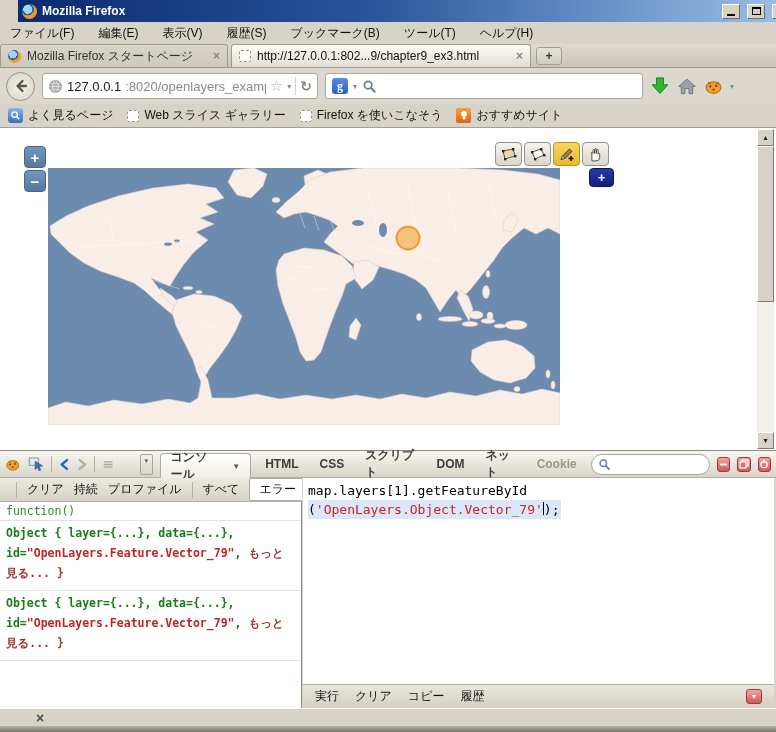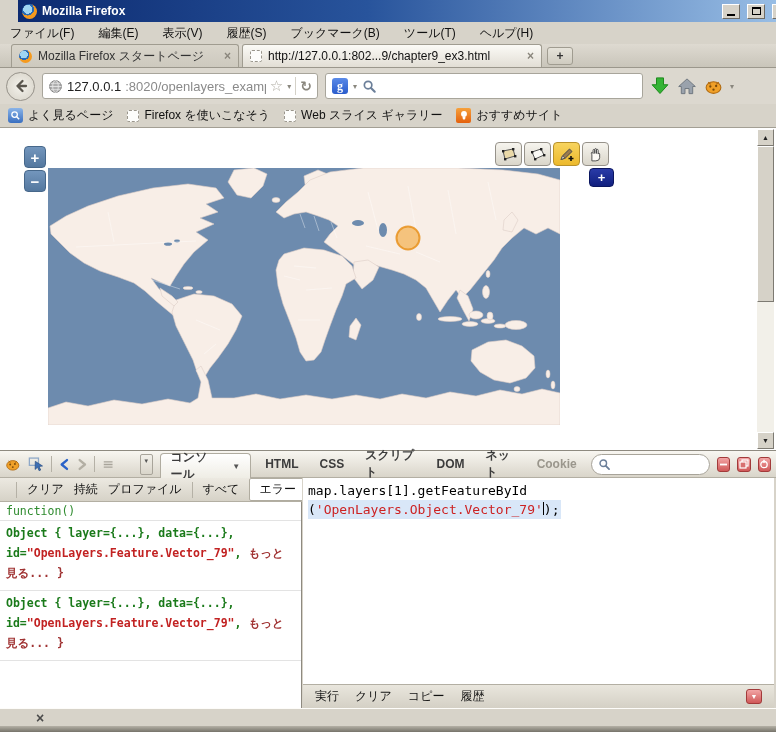--- a/index.html
+++ b/index.html
@@ -11,21 +11,21 @@
   .fx-orb{width:15px;height:15px;border-radius:50%;background:radial-gradient(circle at 38% 35%,#9fd5f2 0 33%,#2a6bb4 34% 46%,#f59a1e 47% 78%,#c85f0a 100%);flex:0 0 auto}
   .title{color:#fff;font-weight:bold;font-size:12px;flex:1}
   .winbtn{width:18px;height:15px;background:#d6d2c8;border:1px solid;border-color:#fff #6e6b64 #6e6b64 #fff;display:flex;align-items:center;justify-content:center;font-size:11px;font-weight:bold;color:#000;margin-left:2px}
   .glyph-min{width:8px;height:2px;background:#000;margin-top:7px}
   .glyph-max{width:9px;height:8px;border:1px solid #000;border-top-width:2px}
   
   .menubar{left:0;top:22px;width:776px;height:22px;display:flex;align-items:center;gap:24px;padding:0 10px;background:#d7d3c9}
   
   .tabstrip{left:0;top:44px;width:776px;height:24px;background:linear-gradient(#dedad1,#c9c5ba);border-bottom:1px solid #9b978c;display:flex;align-items:flex-end}
   .tab{height:23px;display:flex;align-items:center;gap:6px;padding:0 7px;border:1px solid #a09c90;border-bottom:none;border-radius:3px 3px 0 0;font-size:12px}
-  .tab.inactive{width:228px;background:linear-gradient(#d9d5cb,#cdc9be);margin-left:11px;color:#333}
+  .tab.inactive{width:228px;background:linear-gradient(#d9d5cb,#cdc9be);margin-left:0;color:#333}
   .tab.active{width:300px;background:linear-gradient(#fbfaf6,#e2ded5);margin-left:3px}
   .tab .tlabel{flex:1;white-space:nowrap;overflow:hidden}
   .tab-close{color:#8a867c;font-size:12px;font-weight:bold}
   .fx-orb.small{width:13px;height:13px}
   .dashed-fav{width:12px;height:12px;border:1px dashed #9a968c;border-radius:2px;background:#fdfdfb;flex:0 0 auto}
   .newtab{width:26px;height:18px;margin-left:5px;margin-bottom:2px;background:linear-gradient(#e6e3da,#cfcbc0);border:1px solid #a09c90;border-radius:3px;display:flex;align-items:center;justify-content:center;font-weight:bold;color:#333}
   
   .navbar{left:0;top:68px;width:776px;height:36px;background:#dcd8cf;display:flex;align-items:center;padding:0 6px;gap:7px}
   .backbtn{width:29px;height:29px;border-radius:50%;background:radial-gradient(#f4f2ec,#d5d1c6);border:1px solid #96928a;display:flex;align-items:center;justify-content:center;flex:0 0 auto}
   .urlfield{width:276px;height:26px;background:#fff;border:1px solid #a8a59b;border-radius:3px;display:flex;align-items:center;padding:0 5px;gap:4px;font-size:13px}
@@ -182,25 +182,25 @@
       <div class="bm-blue">
         <svg width="11" height="11" viewBox="0 0 12 12">
             <circle cx="5" cy="5" r="3" fill="none" stroke="#fff" stroke-width="1.4"></circle>
             <line x1="7.3" y1="7.3" x2="10" y2="10" stroke="#fff" stroke-width="1.6"></line>
           </svg>
       </div>
       <span>よく見るページ</span>
     </div>
     <div class="bm">
       <div class="dashed-fav"></div>
-      <span>Firefox を使いこなそう</span>
+      <span>Web スライス ギャラリー</span>
     </div>
     <div class="bm">
       <div class="dashed-fav"></div>
-      <span>Web スライス ギャラリー</span>
+      <span>Firefox を使いこなそう</span>
     </div>
     <div class="bm">
       <div class="bm-orange">
         <svg width="10" height="11" viewBox="0 0 10 12">
             <circle cx="5" cy="4.3" r="3.2" fill="#fff"></circle>
             <rect x="3.6" y="7" width="2.8" height="3.4" rx="1" fill="#fff"></rect>
           </svg>
       </div>
       <span>おすすめサイト</span>
     </div>

